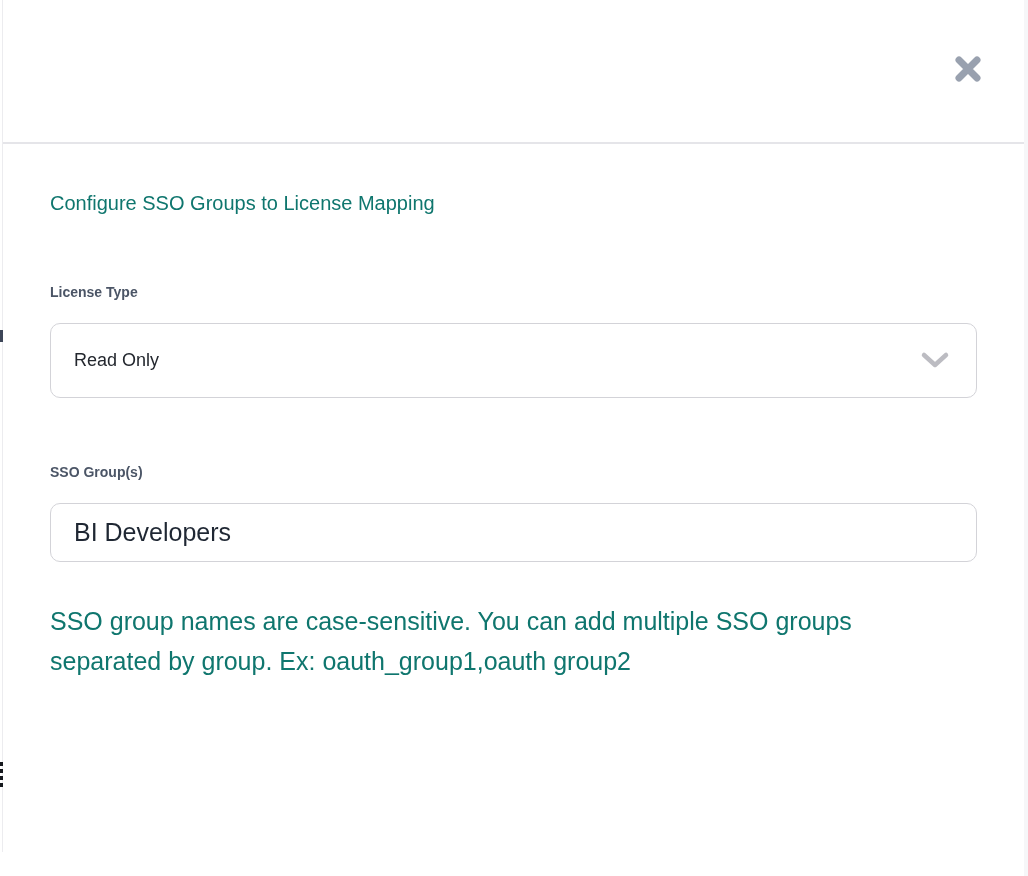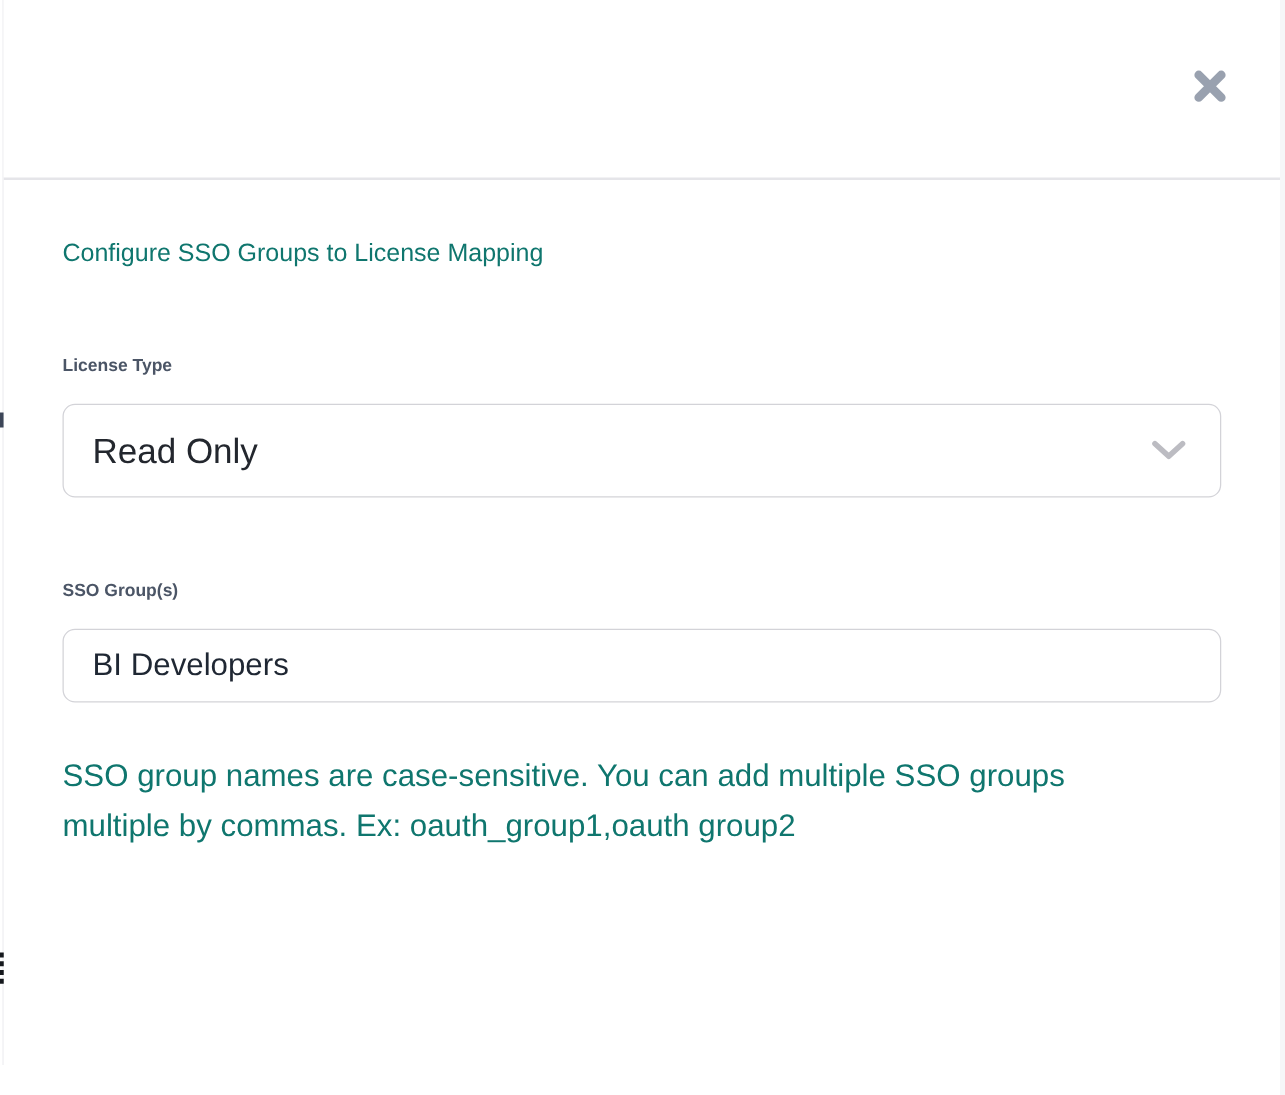--- a/index.html
+++ b/index.html
@@ -117,21 +117,21 @@
     width: 927px; height: 75px;
     background: #ffffff;
     border: 1.5px solid #d3d3d8;
     border-radius: 10px;
     display: flex;
     align-items: center;
     padding: 0 26px 0 23px;
     cursor: pointer;
   }
   .select-value {
-    font-size: 28px;
+    font-size: 18px;
     color: #23272e;
   }
   .select-box .chevron { margin-left: auto; }
 
   .text-input {
     position: absolute;
     left: 47px; top: 361px;
     width: 927px; height: 59px;
     background: #ffffff;
     border: 1.5px solid #d3d3d8;
@@ -190,18 +190,18 @@
           <path d="M4 4 L15 14 L26 4" stroke="#bcbcc2" stroke-width="4.5" stroke-linecap="round" stroke-linejoin="round"></path>
         </svg>
       </div>
 
       <label class="field-label label-sso">SSO Group(s)</label>
 
       <input class="text-input" type="text" value="BI Developers" style="">
 
       <p class="helper-text">
         <span>SSO group names are case-sensitive. You can add multiple SSO groups</span><br>
-        <span>multiple by commas. Ex: oauth_group1,oauth group2</span>
+        <span>separated by group. Ex: oauth_group1,oauth group2</span>
       </p>
 
     </div>
   </div>
 </div>
 
 </body></html>

